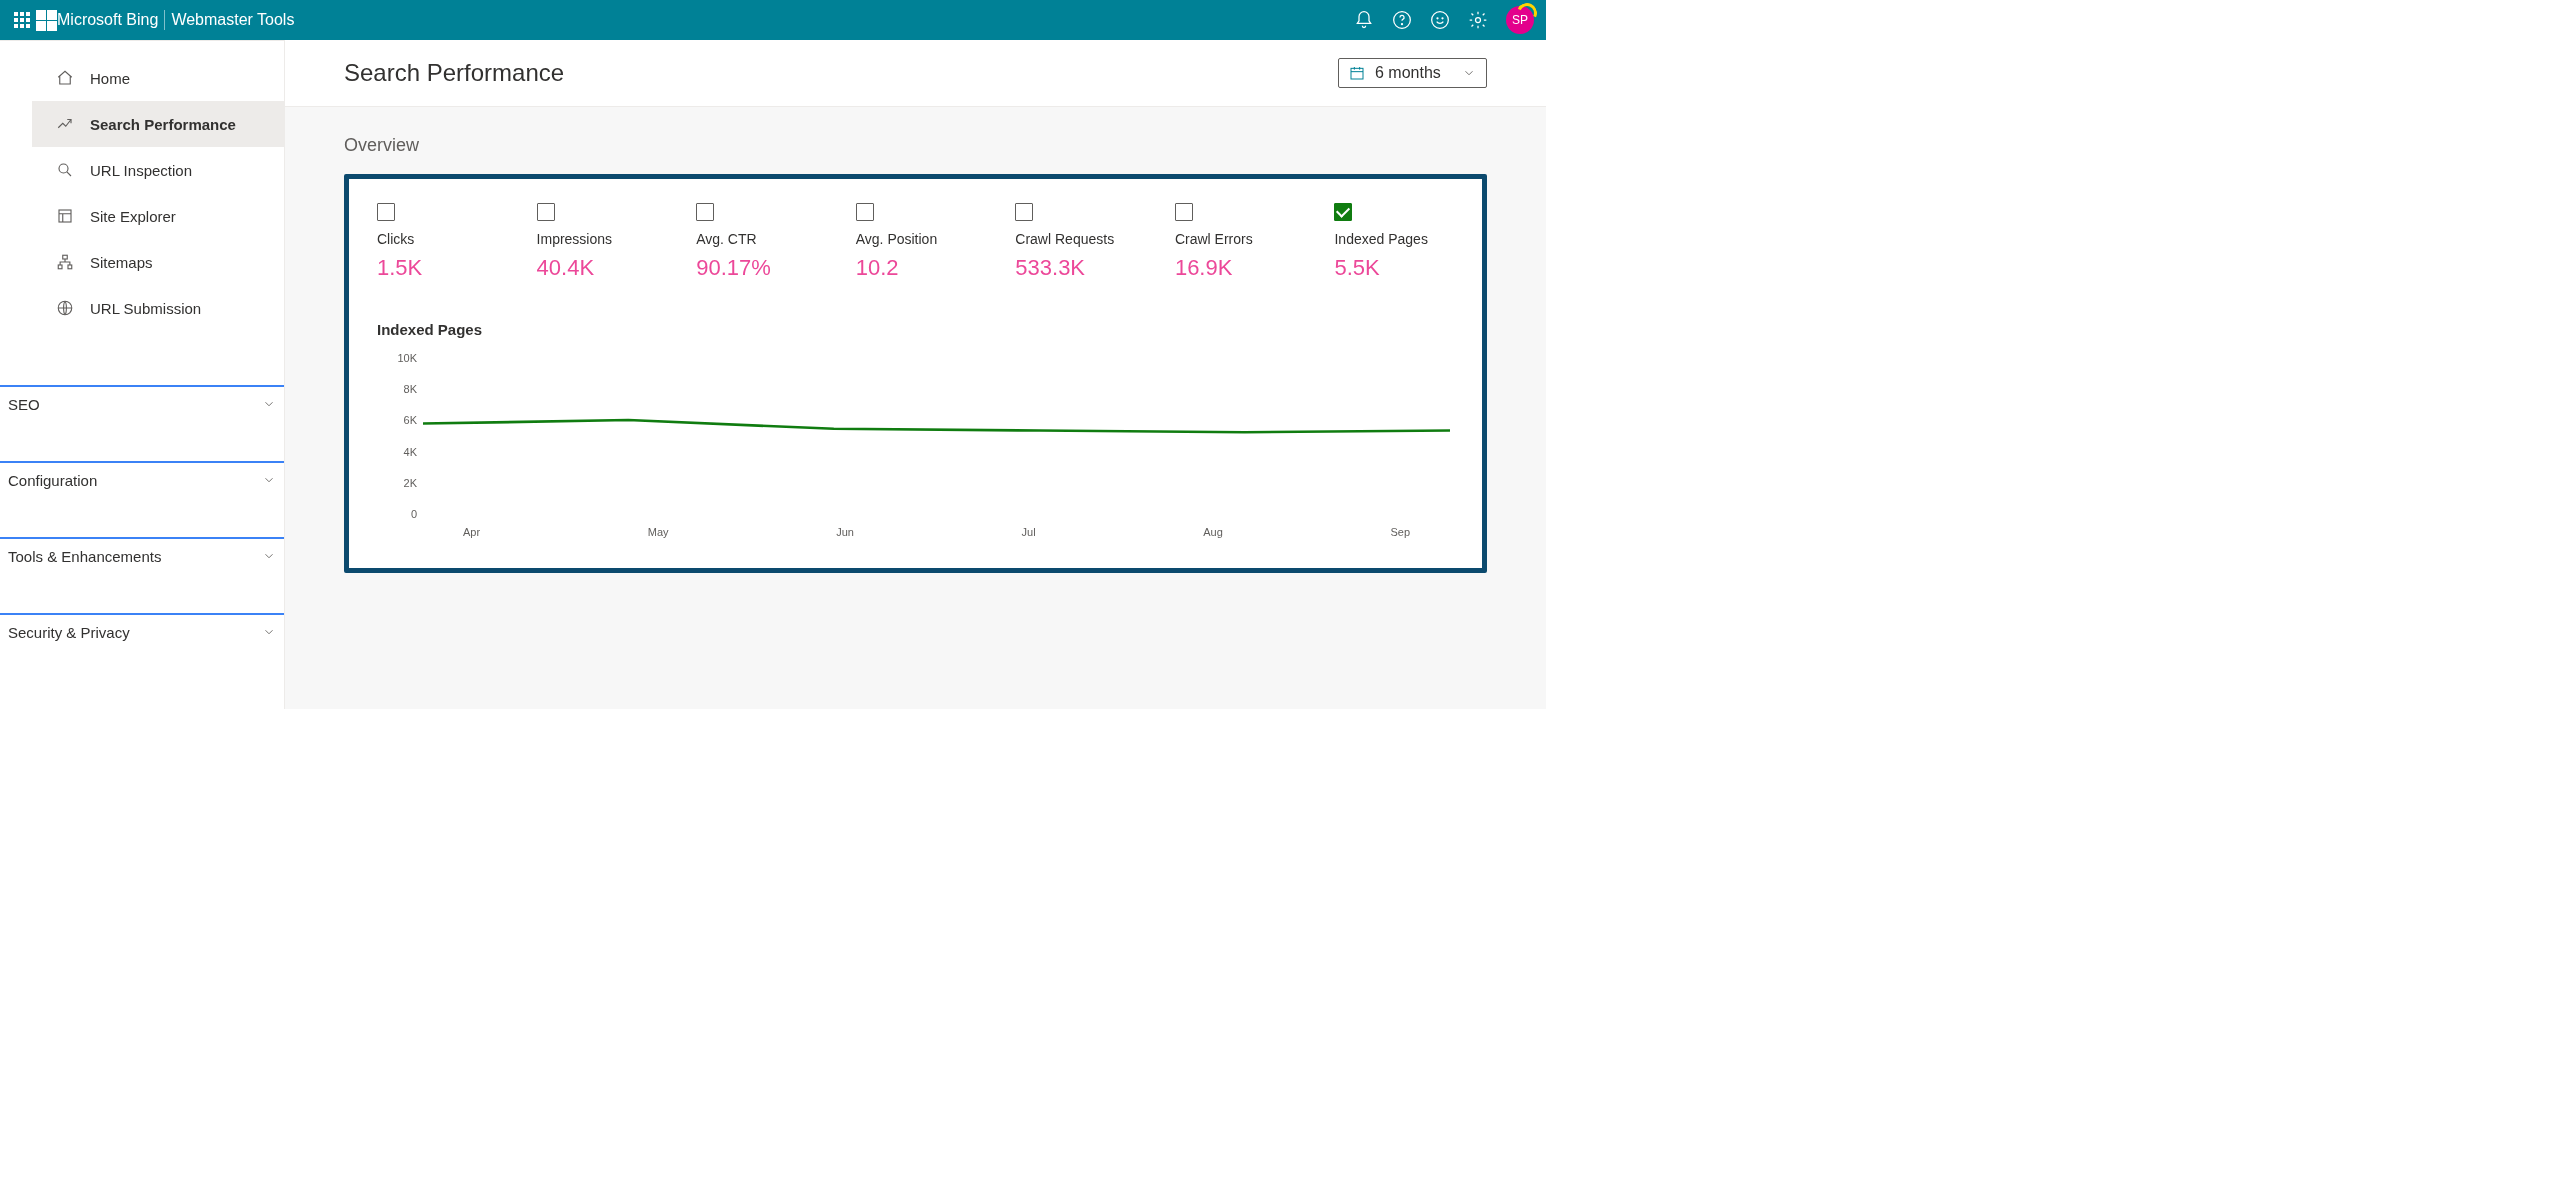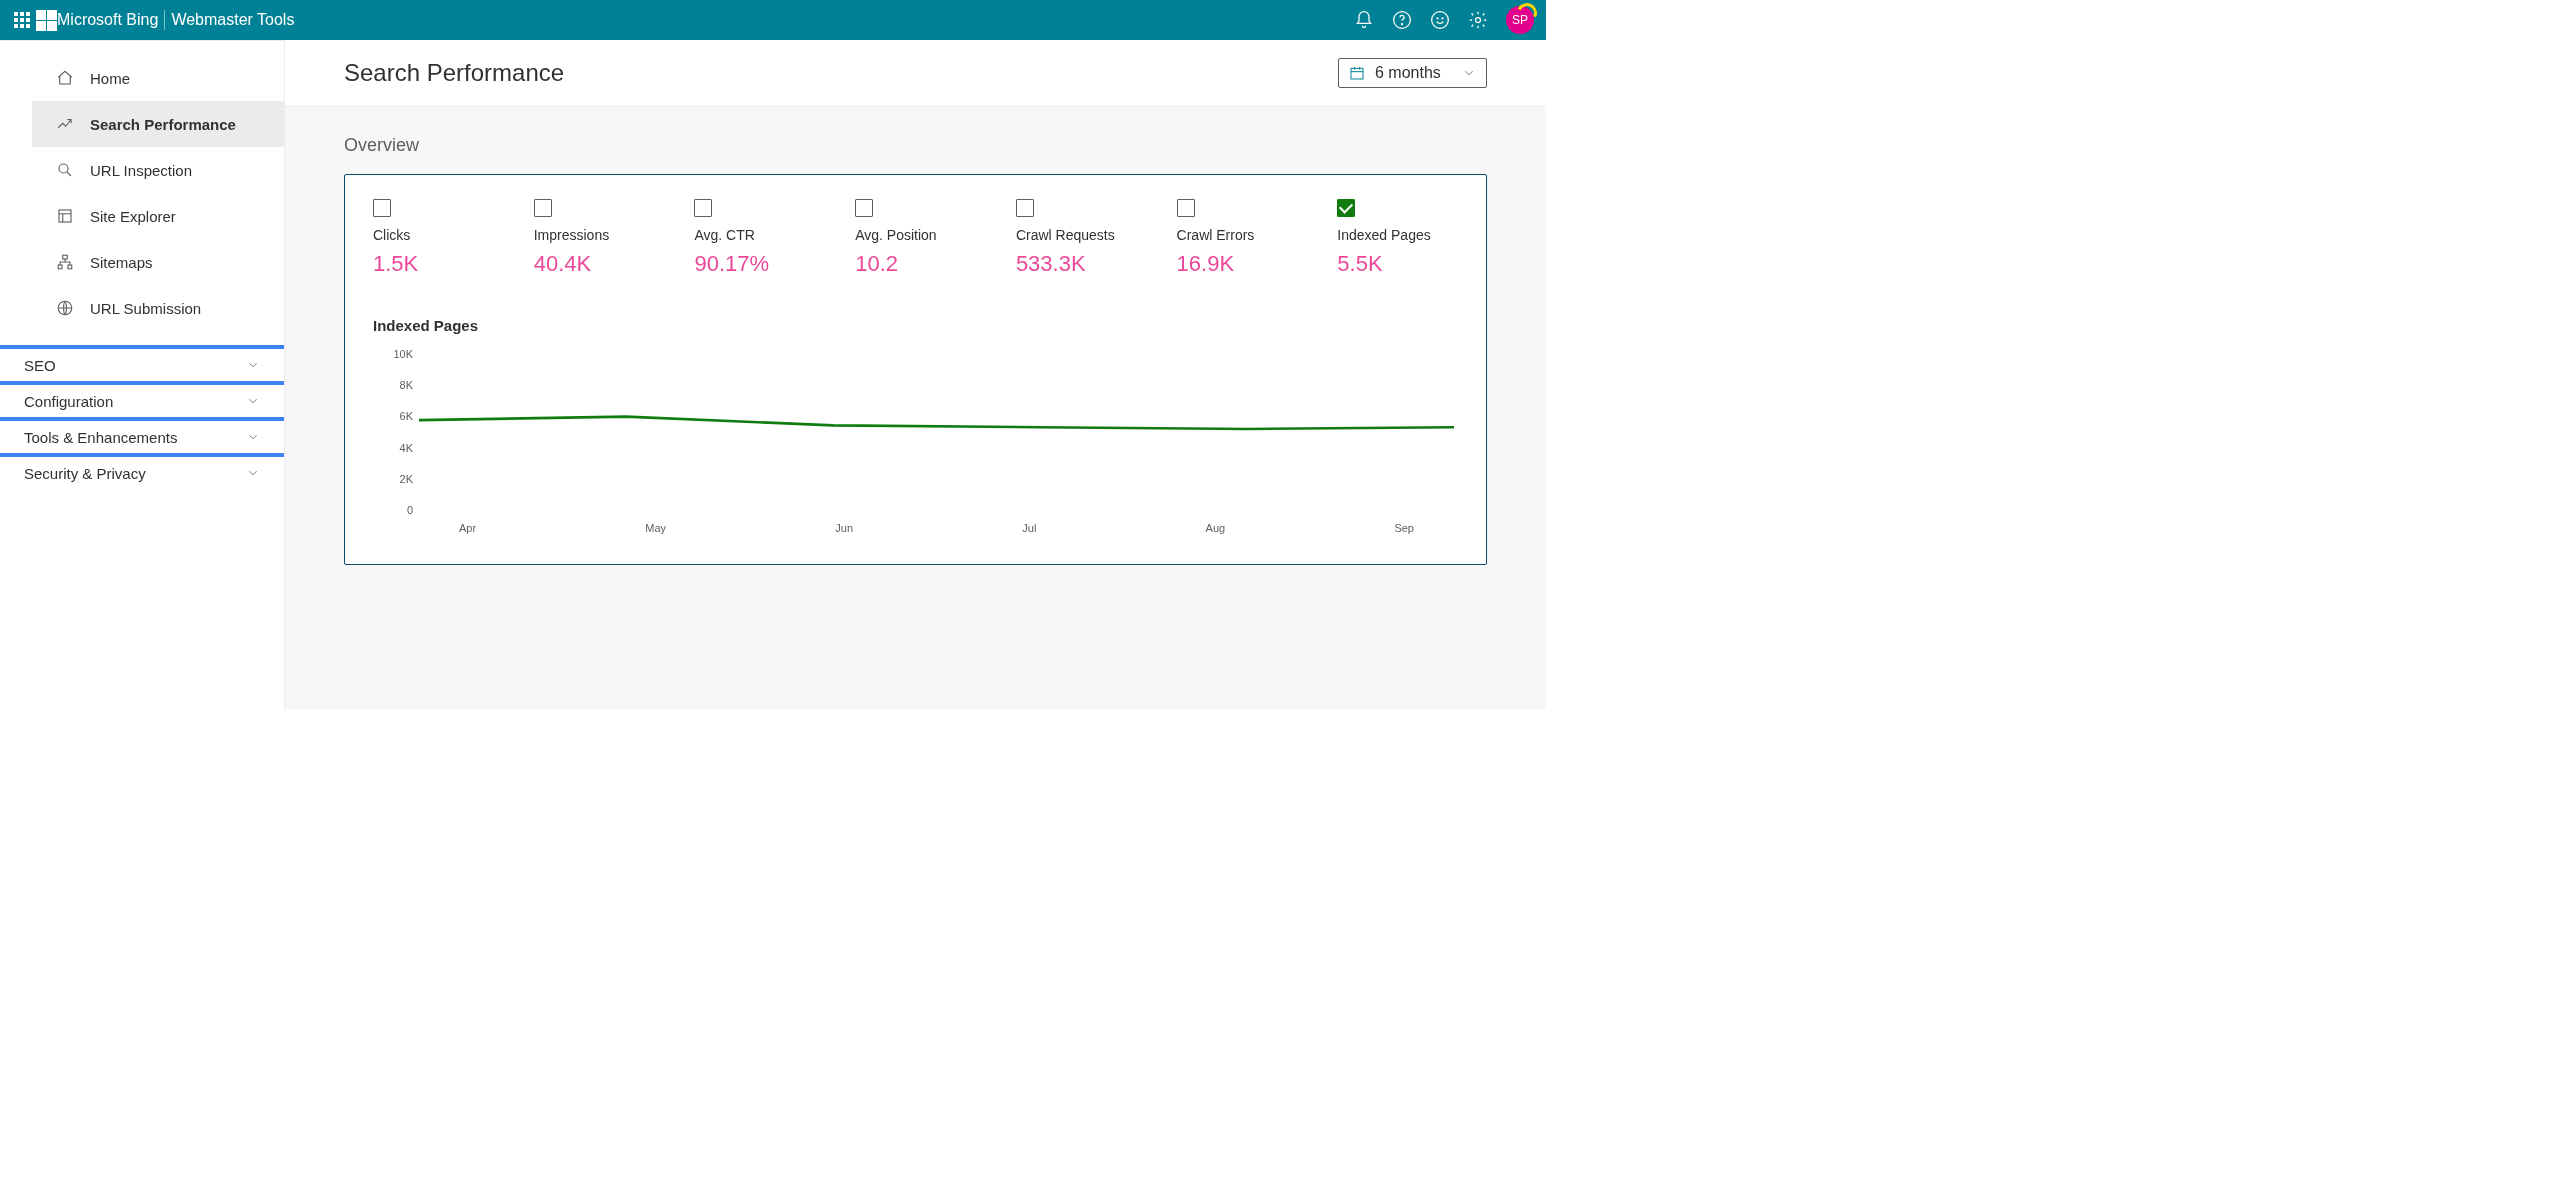--- a/index.html
+++ b/index.html
@@ -24,29 +24,29 @@
   .sidebar { width: 285px; border-right: 1px solid #edebe9; flex-shrink:0; display:flex; flex-direction:column;}
   .site-select { display:flex; align-items:center; gap:14px; padding: 14px 18px; height: 63px; cursor:pointer;}
   .globe-icon { width: 26px; height:26px; stroke:#008196; fill:none; stroke-width:1.5;}
   .site-name { flex:1; font-size:16px; color:#323130;}
   .chev { width:14px; height:14px; stroke:#605e5c; fill:none; stroke-width:1.5;}
   .sep { height:1px; background:#edebe9; }
   .nav-item { display:flex; align-items:center; gap:16px; padding: 0 24px; height: 46px; font-size:15px; color:#323130; cursor:pointer;margin-left:32px;}
   .nav-item.active { background:#edebe9; font-weight:600;}
   .nav-icon { width:18px; height:18px; stroke:#605e5c; fill:none; stroke-width:1.5; flex-shrink:0;}
   .spacer10 { height: 14px; }
-  .nav-section { display:flex; align-items:center; justify-content:space-between; padding:0 24px; height:36px; font-size:15px; color:#323130; border-top:4px solid #3b82f6; cursor:pointer;}
+  .nav-section { display:flex; align-items:center; justify-content:space-between; padding:0 8px; height:36px; font-size:15px; color:#323130; border-top:2px solid #3b82f6; cursor:pointer;margin-top:40px;}
   .main { flex:1; background:#f7f7f7; overflow:auto;}
   .page-head { background:#fff; padding: 18px 59px 18px 59px; display:flex; align-items:center; justify-content:space-between; border-bottom:1px solid #edebe9;}
   .page-title { font-size:24px; font-weight:400;}
   .date-range { display:flex; align-items:center; gap:10px; border:1px solid #605e5c; border-radius:2px; padding:5px 10px; cursor:pointer; min-width:149px;}
   .cal-icon { width:16px;height:16px; stroke:#008196; fill:none; stroke-width:1.5;}
   .content { padding: 28px 59px; }
   .ov-label { font-size:18px; color:#605e5c; margin-bottom: 18px;}
-  .card { background:#fff; border:1px solid #0c4a6e; border-radius:2px; padding: 24px 28px 28px 28px;}
+  .card { background:#fff; border:5px solid #0c4a6e; border-radius:2px; padding: 24px 28px 28px 28px;}
   .metrics { display:flex; gap: 40px; flex-wrap:nowrap; margin-bottom: 40px;}
   .metric { flex:1; min-width:119px;}
   .cb { width:18px;height:18px; border:1.5px solid #605e5c; border-radius:1px; margin-bottom:10px; cursor:pointer; display:flex; align-items:center; justify-content:center;}
   .cb.checked { background:#107c10; border-color:#107c10;}
   .cb.checked::after { content:""; width:6px; height:10px; border:solid #fff; border-width:0 2px 2px 0; transform:rotate(45deg) translate(-1px,-1px);}
   .metric-label { font-size:14px; color:#323130; margin-bottom:8px;}
   .metric-value { font-size:22px; font-weight:400; color:#ec4899;}
   .chart-title { font-size:15px; font-weight:600; margin-bottom:14px;}
   .chart-area { position:relative; height: 188px; }
   .y-axis { position:absolute; left:0; top:0; bottom:20px; width:40px; display:flex; flex-direction:column; justify-content:space-between; text-align:right; font-size:11px; color:#605e5c;}

